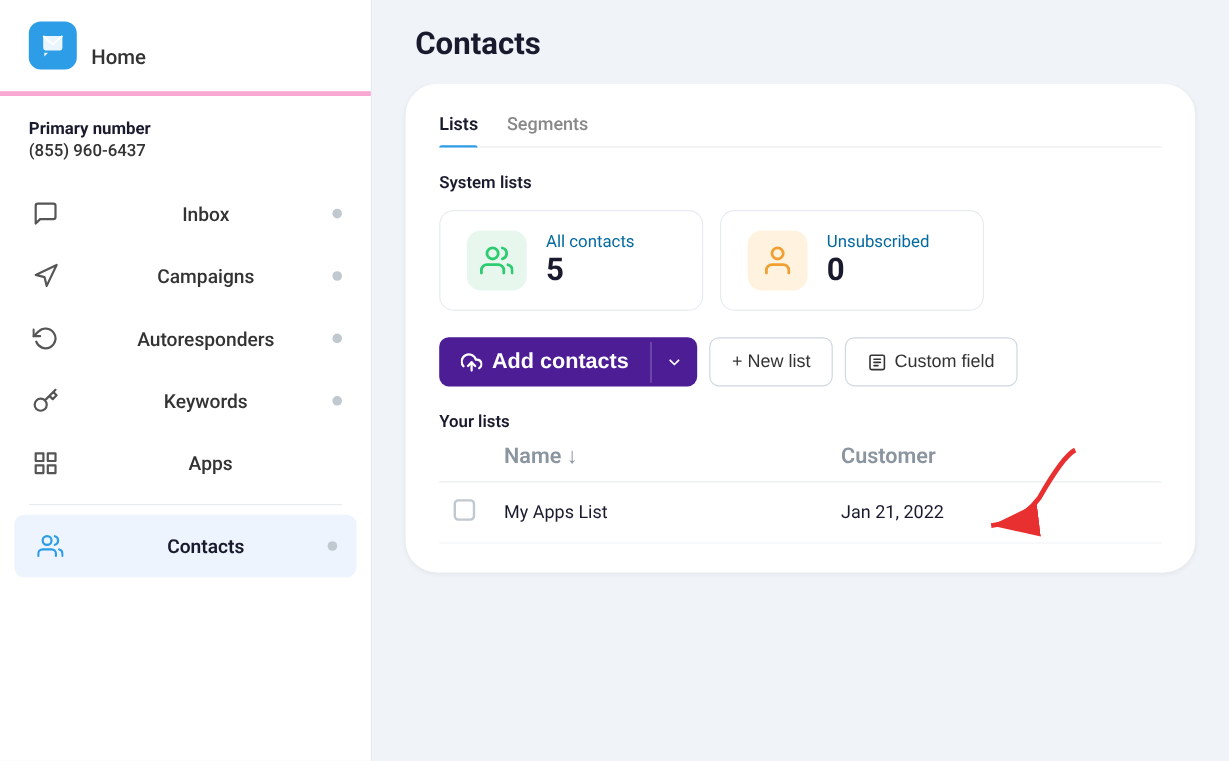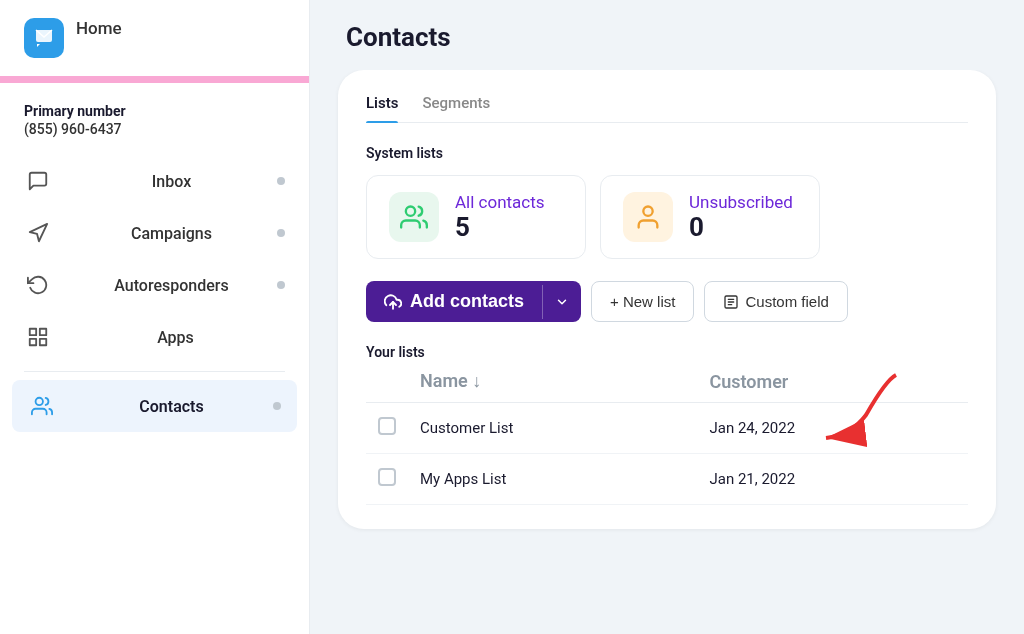--- a/index.html
+++ b/index.html
@@ -18,23 +18,23 @@
       background: #ffffff;
       display: flex;
       flex-direction: column;
       padding: 0;
       border-right: 1px solid #e8ecf0;
       flex-shrink: 0;
     }
 
     .sidebar-header {
       display: flex;
-      align-items: flex-start;
+      align-items: flex-end;
       padding: 18px 24px;
-      border-bottom: 7px solid #f9a8d4;
+      border-bottom: 4px solid #f9a8d4;
     }
 
     .sidebar-logo {
       width: 40px;
       height: 40px;
       background: #2d9de8;
       border-radius: 10px;
       display: flex;
       align-items: center;
       justify-content: center;
@@ -240,22 +240,22 @@
       background: #e8f7ee;
     }
 
     .system-list-icon.orange {
       background: #fff3e0;
     }
 
     .system-list-info {}
 
     .system-list-name {
-      font-size: 17px;
-      color: #6d28d9;
+      font-size: 14px;
+      color: #0369a1;
       display: block;
     }
 
     .system-list-count {
       font-size: 26px;
       font-weight: 700;
       color: #1a1a2e;
       display: block;
     }
 
@@ -398,20 +398,29 @@
       <div class="nav-item-icon">
         <svg width="22" height="22" viewBox="0 0 24 24" fill="none" stroke="currentColor" stroke-width="2" stroke-linecap="round" stroke-linejoin="round">
           <polyline points="1 4 1 10 7 10"></polyline>
           <path d="M3.51 15a9 9 0 102.13-9.36L1 10"></path>
         </svg>
       </div>
       <span class="nav-item-label">Autoresponders</span>
       <div class="nav-item-dot"></div>
     </div>
 
+    <div class="nav-item">
+      <div class="nav-item-icon">
+        <svg width="22" height="22" viewBox="0 0 24 24" fill="none" stroke="currentColor" stroke-width="2" stroke-linecap="round" stroke-linejoin="round">
+          <path d="M21 2l-2 2m-7.61 7.61a5.5 5.5 0 11-7.778 7.778 5.5 5.5 0 017.777-7.777zm0 0L15.5 7.5m0 0l3 3L22 7l-3-3m-3.5 3.5L19 4"></path>
+        </svg>
+      </div>
+      <span class="nav-item-label">Keywords</span>
+      <div class="nav-item-dot"></div>
+    </div>
 
     <div class="nav-item">
       <div class="nav-item-icon">
         <svg width="22" height="22" viewBox="0 0 24 24" fill="none" stroke="currentColor" stroke-width="2" stroke-linecap="round" stroke-linejoin="round">
           <rect x="3" y="3" width="7" height="7"></rect>
           <rect x="14" y="3" width="7" height="7"></rect>
           <rect x="14" y="14" width="7" height="7"></rect>
           <rect x="3" y="14" width="7" height="7"></rect>
         </svg>
       </div>
@@ -533,27 +542,20 @@
               <th class="checkbox-cell"></th>
               <th>Name ↓</th>
               <th>Customer</th>
             </tr>
           </thead>
           <tbody>
             <tr>
               <td class="checkbox-cell">
                 <span class="checkbox"></span>
               </td>
-              <td>Customer List</td>
-              <td>Jan 24, 2022</td>
-            </tr>
-            <tr>
-              <td class="checkbox-cell">
-                <span class="checkbox"></span>
-              </td>
               <td>My Apps List</td>
               <td>Jan 21, 2022</td>
             </tr>
           </tbody>
         </table>
       </div>
 
     </div>
   </div>
 </div>

